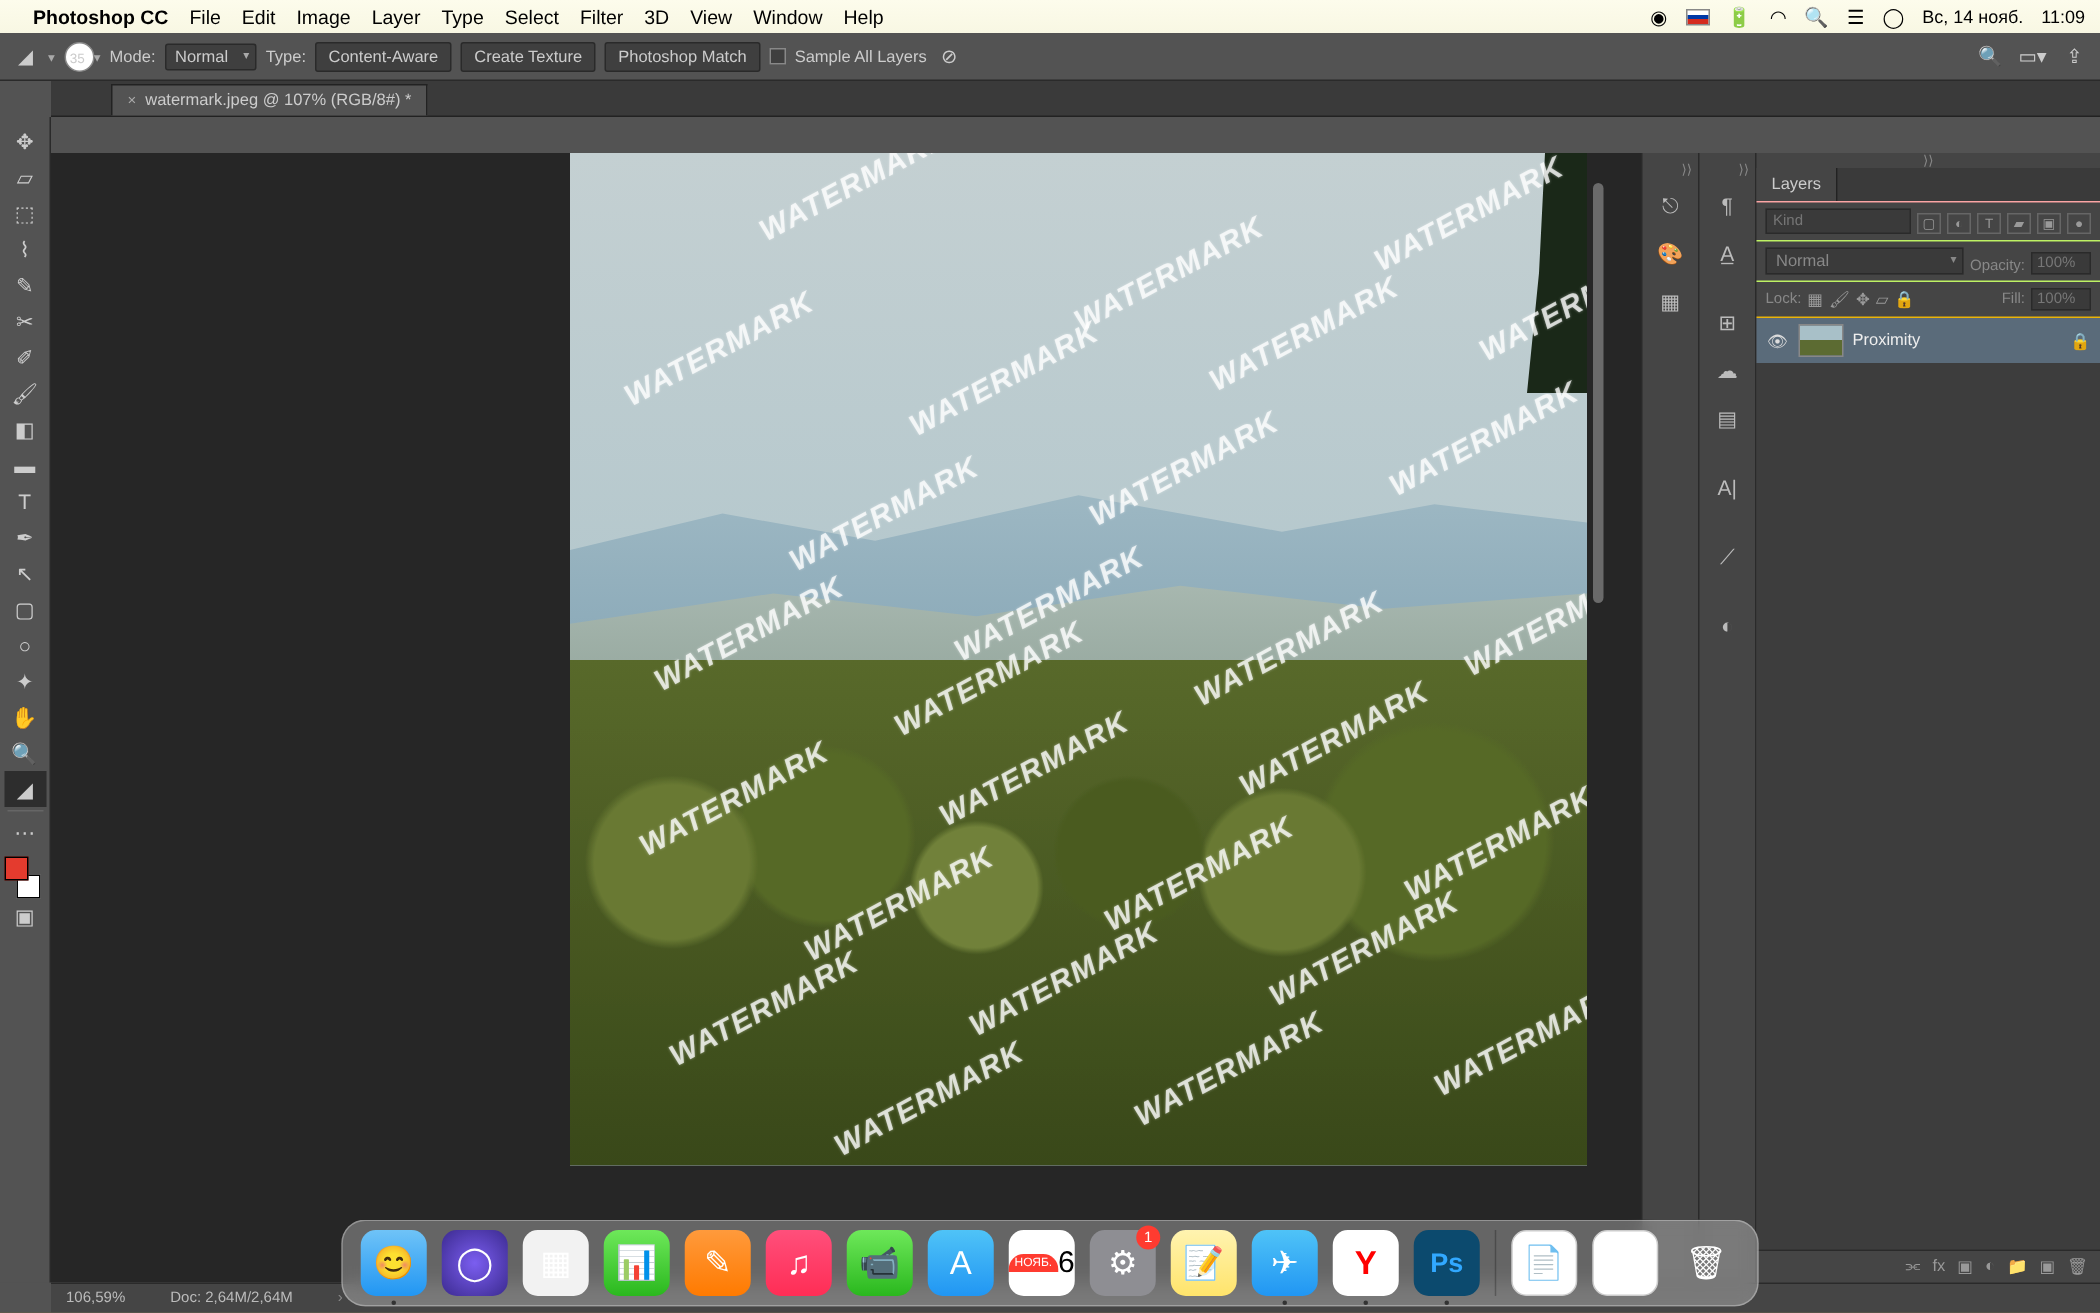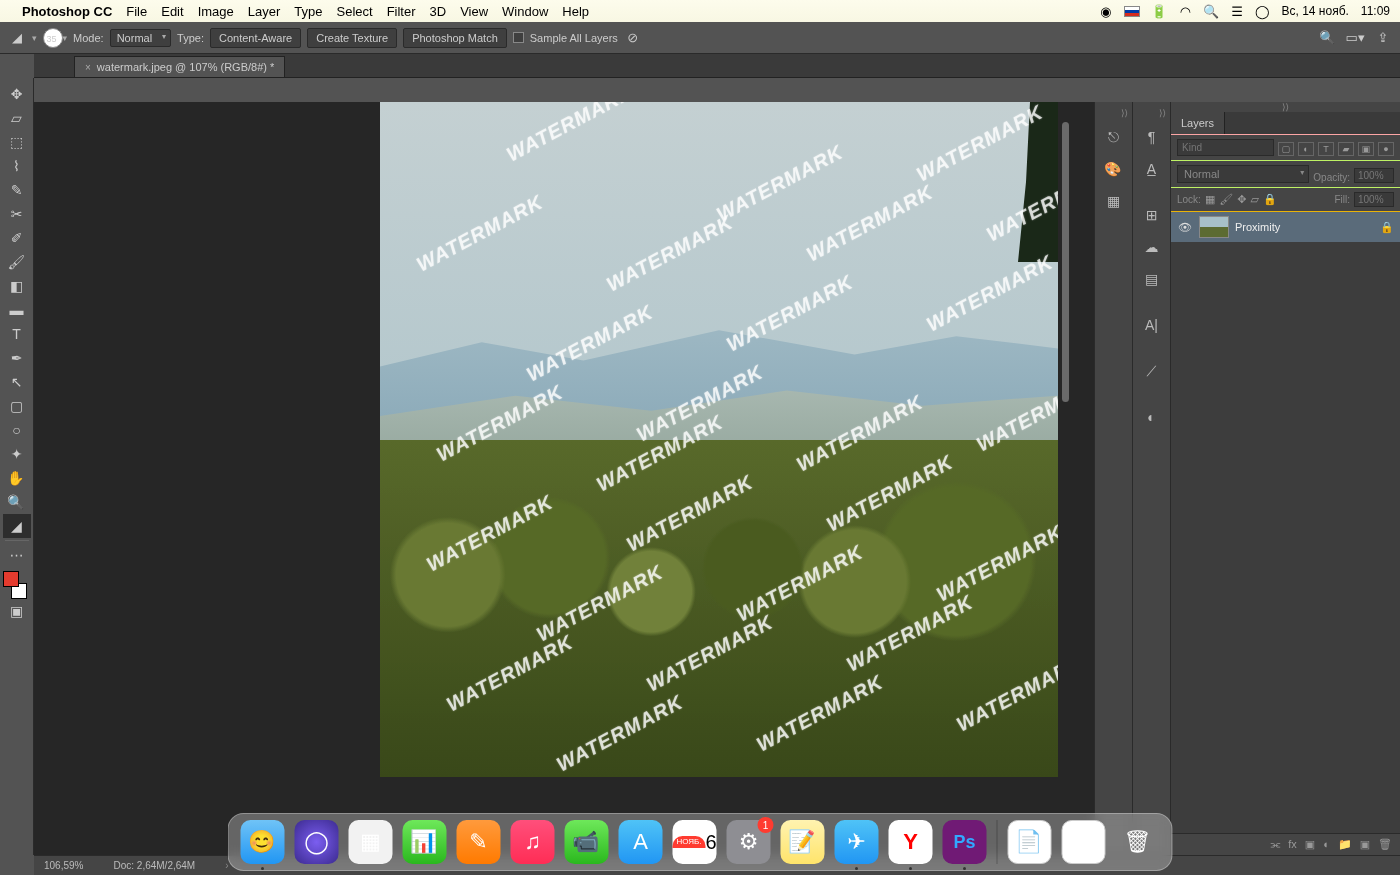--- a/index.html
+++ b/index.html
@@ -332,21 +332,21 @@
       <span class="m">НОЯБ.</span>
       <span class="d">6</span>
     </div>
   <div class="app" style="background:#8e8e93">⚙<span class="badge">1</span></div>
   <div class="app" style="background:linear-gradient(#fff3b0,#ffe46b)">📝</div>
   <div class="app" style="background:linear-gradient(#4fc3f7,#2196f3)">✈<span class="dot"></span></div>
   <div class="app" style="background:#fff">
       <span style="color:#ff0000;font-weight:bold">Y</span>
       <span class="dot"></span>
     </div>
-  <div class="app" style="background:#701a75">
+  <div class="app" style="background:#0c4a6e">
       <span style="color:#31a8ff;font-weight:bold;font-size:18px">Ps</span>
       <span class="dot"></span>
     </div>
   <div class="sep"></div>
   <div class="app" style="background:#fff;border:1px solid #ccc">📄</div>
   <div class="app" style="background:#fff;border:1px solid #ccc">🖼</div>
   <div class="app" style="background:transparent">🗑</div>
 </div>
 
 </body></html>

